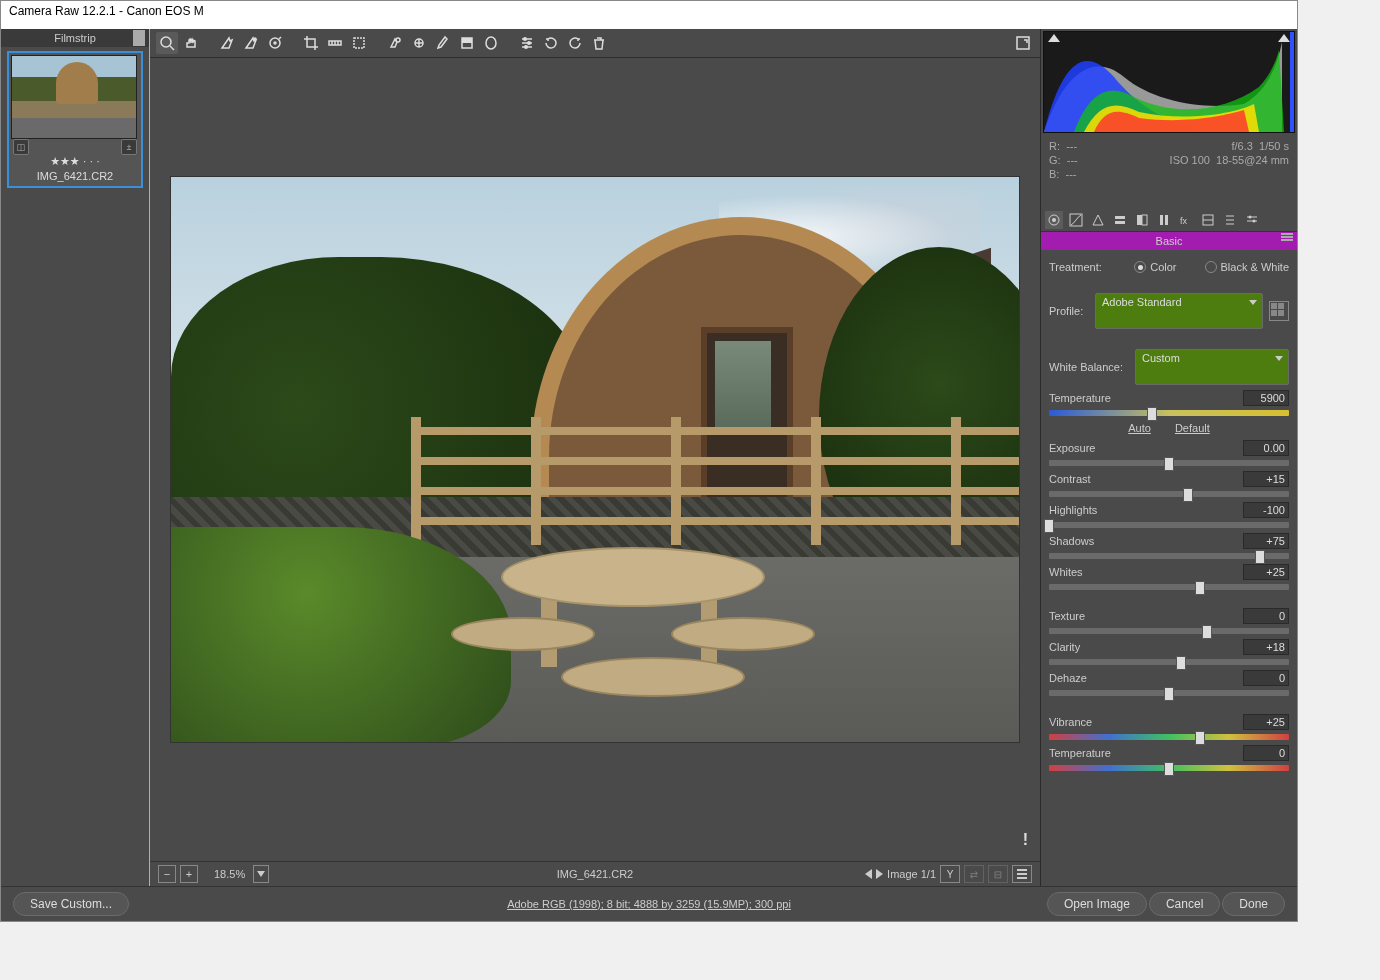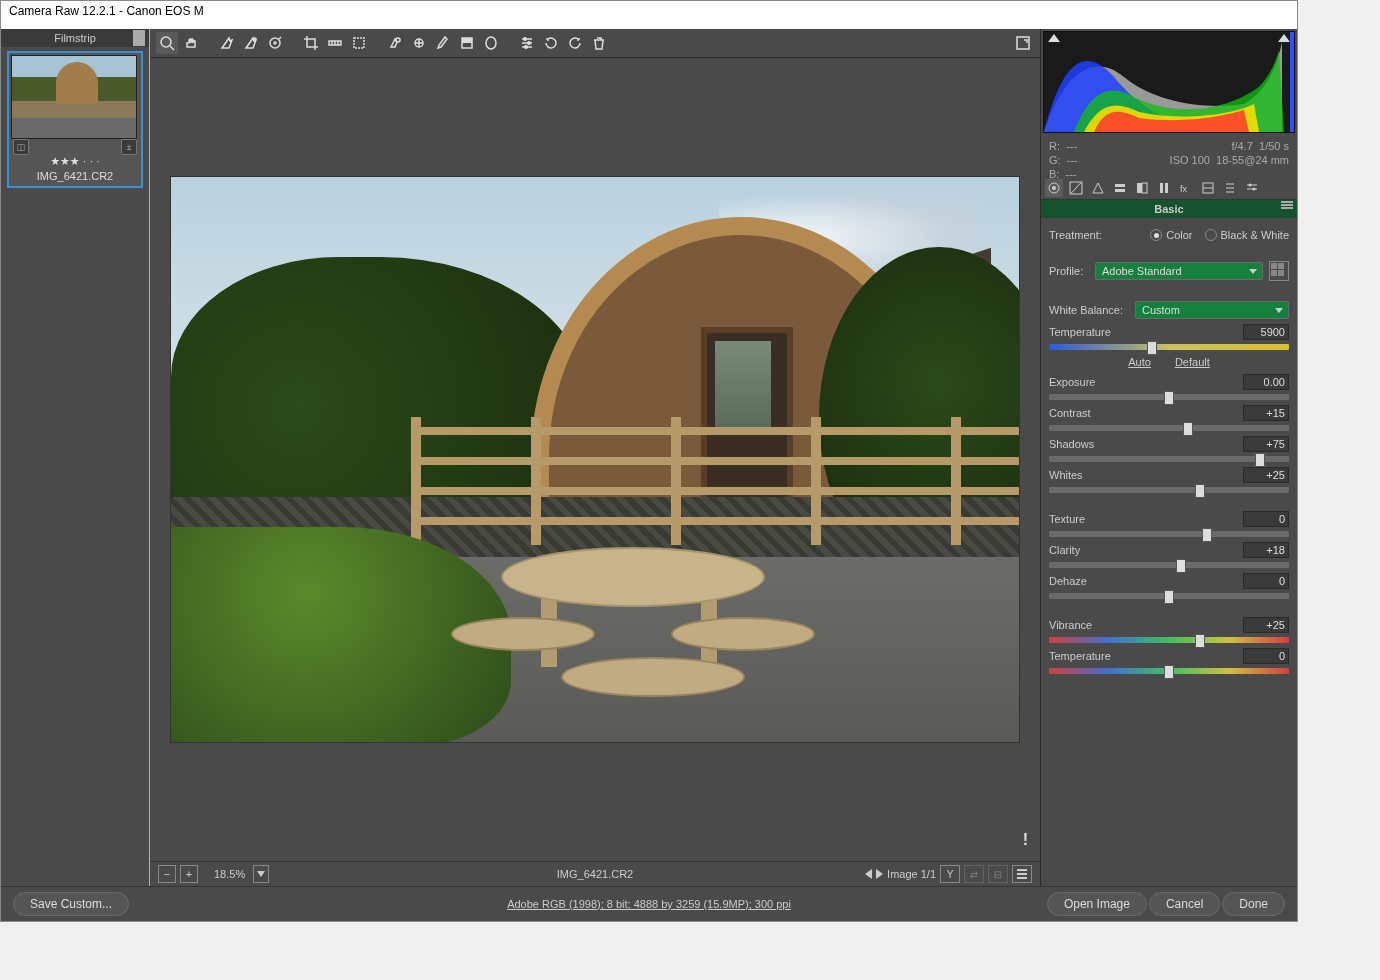--- a/index.html
+++ b/index.html
@@ -64,32 +64,32 @@
 .sliders-ico{width:18px;height:16px;border:1px solid #888;display:flex;align-items:center;justify-content:center;cursor:pointer;}
 .sliders-lines{width:10px;height:2px;background:#ccc;box-shadow:0 4px 0 #ccc,0 -4px 0 #ccc;}
 .panel{width:256px;background:#4a4a4a;border-left:1px solid #2a2a2a;display:flex;flex-direction:column;font-size:11px;}
 .histo-area{height:148px;position:relative;}
 .histo{height:100px;margin:2px;background:#1a1a1a;position:relative;overflow:hidden;border:1px solid #111;}
 .clip{position:absolute;top:2px;width:0;height:0;border-left:6px solid transparent;border-right:6px solid transparent;border-bottom:8px solid #ddd;cursor:pointer;}
 .clip.l{left:4px;}.clip.r{right:4px;}
 .histo svg{position:absolute;inset:0;}
 .exif{display:flex;padding:4px 8px;color:#aaa;}
 .exif .col{flex:1;line-height:14px;}
-.tab-strip{display:flex;gap:4px;padding:2px 4px;border-bottom:1px solid #333;align-items:center;}
+.tab-strip{display:flex;gap:4px;padding:2px 4px;border-bottom:1px solid #333;align-items:center;margin-top:32px;}
 .ptab{width:18px;height:18px;display:flex;align-items:center;justify-content:center;cursor:pointer;}
 .ptab svg{width:14px;height:14px;fill:#ccc;}
 .ptab.active{background:#5c5c5c;}
-.basic-head{height:18px;background:#14532d;color:#ccc;text-align:center;line-height:18px;position:relative;font-weight:bold;}
+.basic-head{height:18px;background:#a21caf;color:#ccc;text-align:center;line-height:18px;position:relative;}
 .basic-head .menu{position:absolute;right:4px;top:4px;}
 .basic-body{padding:6px 8px;flex:1;overflow:auto;}
 .row{display:flex;align-items:center;margin:5px 0;}
 .row .lab{flex:1;color:#ccc;}
 .radio{width:10px;height:10px;border:1px solid #888;border-radius:50%;margin-right:4px;display:inline-flex;align-items:center;justify-content:center;}
 .radio.sel::after{content:"";width:5px;height:5px;background:#ddd;border-radius:50%;}
-.dropdown{background:#15803d;border:1px solid #6a6a6a;color:#ddd;padding:2px 18px 2px 6px;position:relative;flex:1;cursor:pointer;border-radius:2px;}
+.dropdown{background:#4d7c0f;border:1px solid #6a6a6a;color:#ddd;padding:2px 18px 20px 6px;position:relative;flex:1;cursor:pointer;border-radius:2px;}
 .dropdown::after{content:"";position:absolute;right:5px;top:6px;width:0;height:0;border-left:4px solid transparent;border-right:4px solid transparent;border-top:5px solid #ccc;}
 .mini-grid{width:16px;height:16px;border:1px solid #888;margin-left:6px;display:grid;grid-template:repeat(2,6px)/repeat(2,6px);gap:1px;padding:1px;cursor:pointer;}
 .mini-grid div{background:#888;}
 .slider-row{margin:3px 0 5px 0;}
 .sr-top{display:flex;justify-content:space-between;align-items:center;}
 .sr-val{width:38px;background:#3a3a3a;border:1px solid #2a2a2a;text-align:right;padding:1px 3px;color:#ddd;}
 .track{height:6px;background:#6a6a6a;margin-top:4px;position:relative;border-radius:1px;}
 .track.temp{background:linear-gradient(to right,#2a5ad8,#c8c060,#d8c030);}
 .track.tint{background:linear-gradient(to right,#20a020,#888,#c040c0);}
 .track.vib{background:linear-gradient(to right,#d04040,#4070d0,#40c060,#d0c040,#d04040);}
@@ -321,21 +321,21 @@
               <rect x="246" y="0" width="4" height="100" fill="#3050ff"></rect>
             </svg>
           </div>
           <div class="exif">
             <div class="col">
               <div><span>R:</span>&nbsp;&nbsp;<span>---</span></div>
               <div><span>G:</span>&nbsp;&nbsp;<span>---</span></div>
               <div><span>B:</span>&nbsp;&nbsp;<span>---</span></div>
             </div>
             <div class="col" style="text-align:right">
-              <div><span>f/4.7</span>&nbsp;&nbsp;<span>1/50 s</span></div>
+              <div><span>f/6.3</span>&nbsp;&nbsp;<span>1/50 s</span></div>
               <div><span>ISO 100</span>&nbsp;&nbsp;<span>18-55@24 mm</span></div>
             </div>
           </div>
         </div>
 
         <div class="tab-strip">
           <div class="ptab active">
               <svg viewBox="0 0 14 14">
                 <circle cx="7" cy="7" r="5" fill="none" stroke="#ccc"></circle>
                 <circle cx="7" cy="7" r="2"></circle>
@@ -400,21 +400,21 @@
 
         <div class="basic-head">
           <span>Basic</span>
           <span class="menu burger-lines"></span>
         </div>
 
         <div class="basic-body">
           <div class="row">
             <span class="lab">Treatment:</span>
             <span class="radio sel"></span>
-            <span style="margin-right:12px">Color</span>
+            <span style="margin-right:28px">Color</span>
             <span class="radio"></span>
             <span>Black &amp; White</span>
           </div>
           <div class="hspace"></div>
           <div class="row">
             <span style="width:46px">Profile:</span>
             <div class="dropdown"><span>Adobe Standard</span></div>
             <div class="mini-grid">
                 <div></div>
                 <div></div>
@@ -459,20 +459,29 @@
     <div class="sr-top">
       <span>Contrast</span>
       <span class="sr-val">+15</span>
     </div>
     <div class="track">
       <div class="thumb-h" style="left:58%"></div>
     </div>
               </div>
               <div class="slider-row">
     <div class="sr-top">
+      <span>Highlights</span>
+      <span class="sr-val">-100</span>
+    </div>
+    <div class="track">
+      <div class="thumb-h" style="left:0%"></div>
+    </div>
+              </div>
+              <div class="slider-row">
+    <div class="sr-top">
       <span>Shadows</span>
       <span class="sr-val">+75</span>
     </div>
     <div class="track">
       <div class="thumb-h" style="left:88%"></div>
     </div>
               </div>
               <div class="slider-row">
     <div class="sr-top">
       <span>Whites</span>

